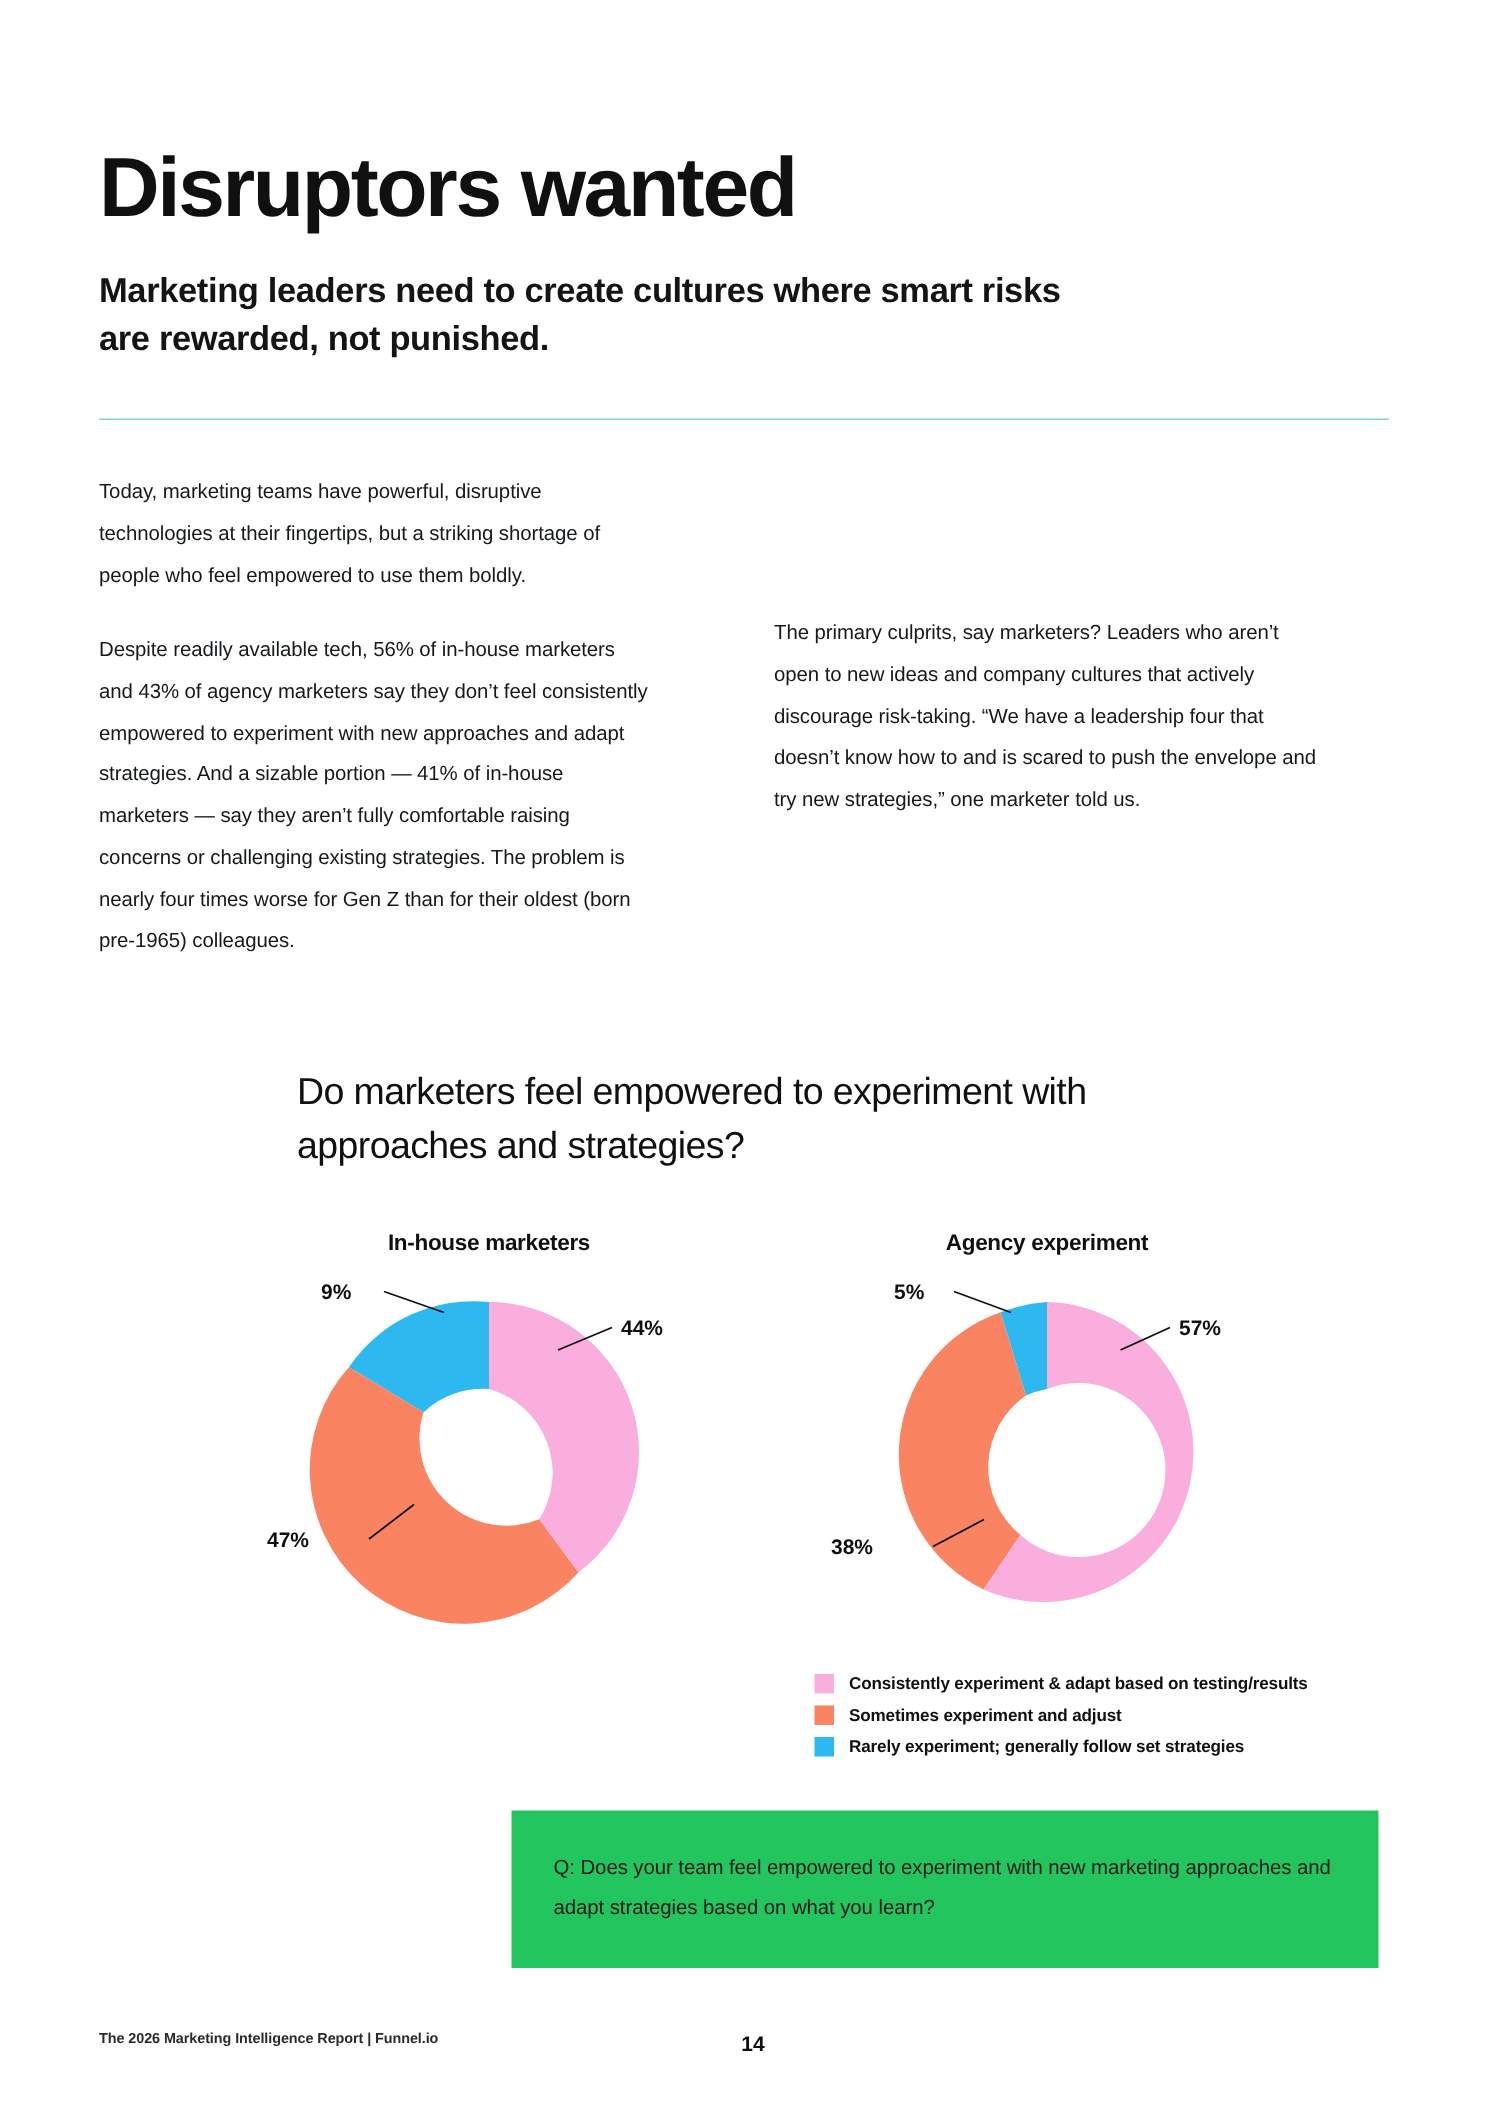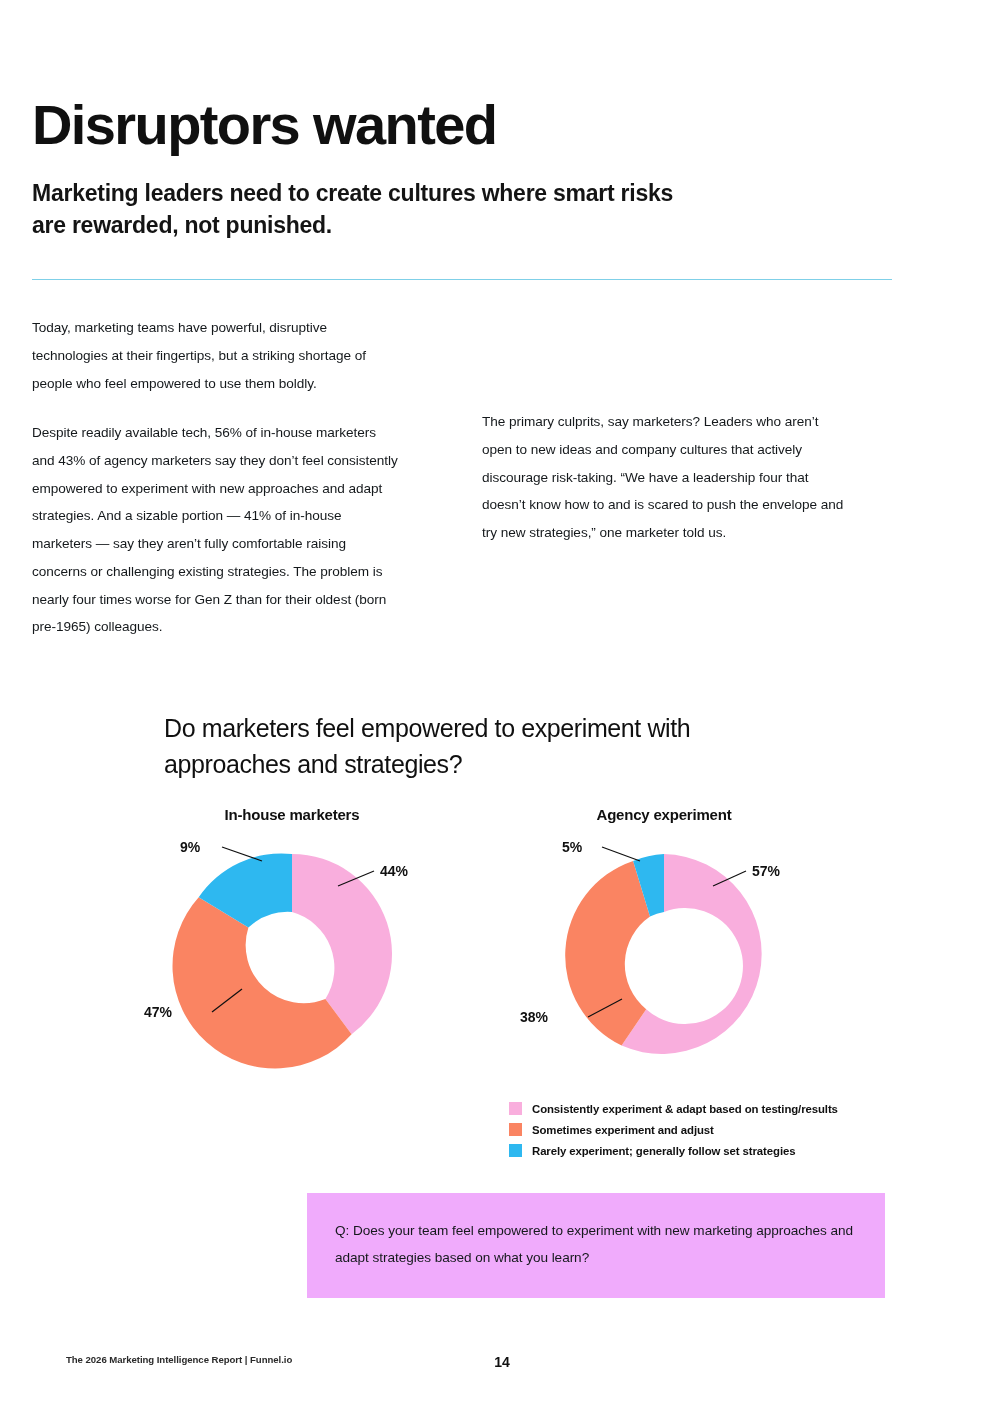--- a/index.html
+++ b/index.html
@@ -13,21 +13,21 @@
     font-family: "Liberation Sans", sans-serif;
     color: #111111;
     position: relative;
     overflow: hidden;
   }
   .page {
     position: relative;
     width: 992px;
     height: 1403px;
     box-sizing: border-box;
-    padding: 0 32px;
+    padding: 0 66px;
   }
   .title {
     font-size: 56px;
     line-height: 1.05;
     font-weight: 700;
     letter-spacing: -1.6px;
     margin: 0;
     padding-top: 96px;
     color: #101010;
   }
@@ -69,21 +69,21 @@
     font-size: 25px;
     font-weight: 400;
     line-height: 1.42;
     letter-spacing: -0.4px;
     color: #101010;
     max-width: 620px;
     margin: 0;
   }
   .donuts {
     position: relative;
-    margin-top: 24px;
+    margin-top: 38px;
     height: 270px;
   }
   .donut-wrap {
     position: absolute;
     top: 0;
     width: 380px;
   }
   .donut-wrap.left { left: -62px; }
   .donut-wrap.right { left: 310px; }
   .donut-label {
@@ -116,21 +116,21 @@
   .legend-text {
     font-size: 11.4px;
     font-weight: 700;
     color: #101010;
     letter-spacing: -0.1px;
   }
   .qbox {
     margin-top: 36px;
     margin-left: 143px;
     width: 578px;
-    background: #f0abfc;
+    background: #22c55e;
     padding: 25px 28px 27px 28px;
     box-sizing: border-box;
   }
   .qbox p {
     margin: 0;
     font-size: 13.6px;
     line-height: 1.95;
     color: #15191c;
     letter-spacing: -0.05px;
   }

